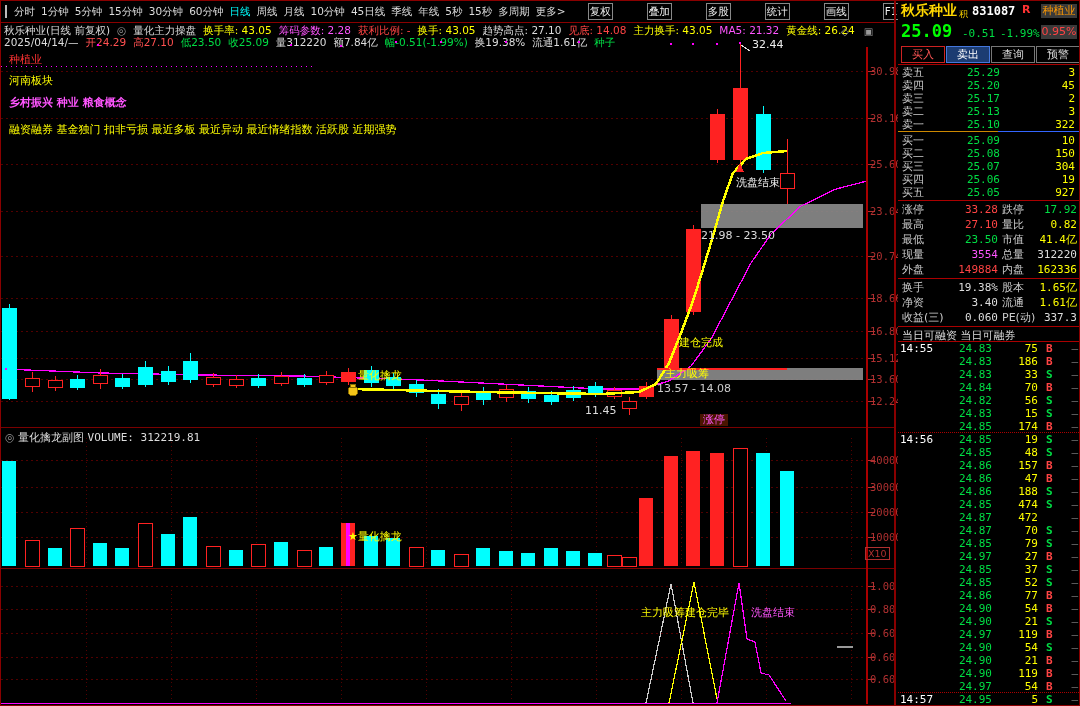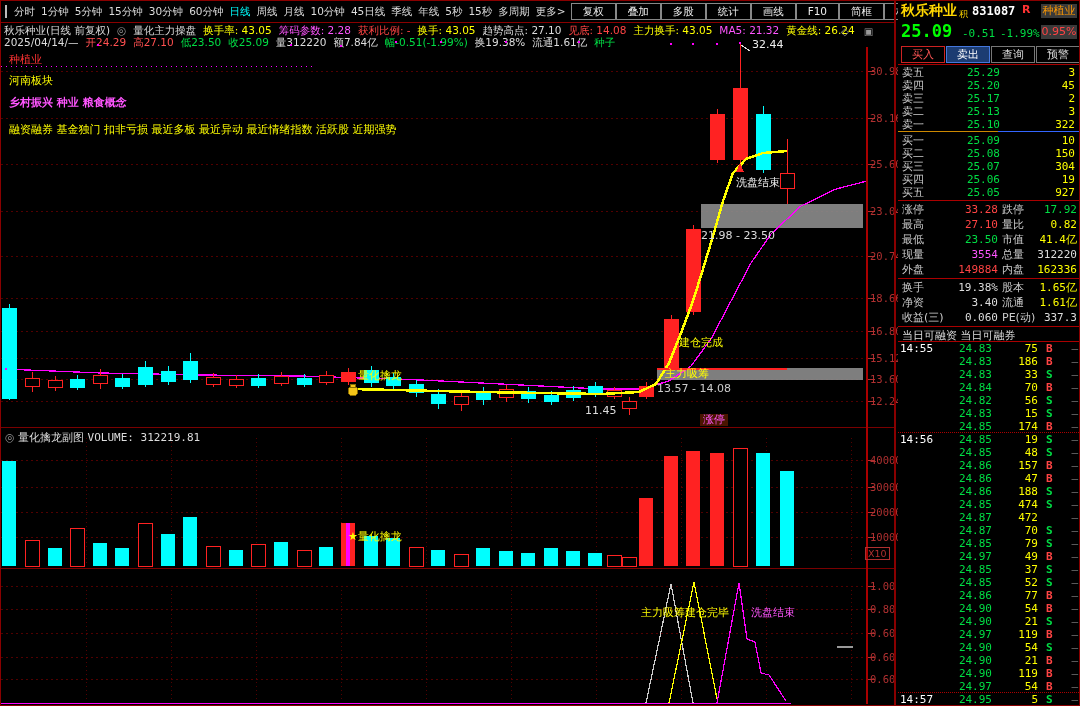--- a/index.html
+++ b/index.html
@@ -6,21 +6,21 @@
   #app{position:relative;width:1080px;height:706px;background:#000;overflow:hidden;
        border:1px solid #8a0000;box-sizing:border-box;
        font-family:"DejaVu Sans","Liberation Sans",sans-serif;}
   .abs{position:absolute;}
   
   .topbar{position:absolute;left:0;top:0;width:893px;height:22px;display:flex;align-items:center;
           gap:0;border-bottom:1px solid #8a0000;padding:0 2px;box-sizing:border-box;white-space:nowrap;}
   .winicon{width:11px;height:11px;border:1px solid #bbb;margin:0 4px 0 2px;}
   .tab{color:#ddd;font-size:10.5px;padding:0 3px;}
   .tab.active{color:#00ffff;text-align:center;}
-  .tbtn{color:#eee;font-size:10.5px;border:1px solid #888;padding:0 11px;margin:0 0;height:15px;line-height:15px;}
+  .tbtn{color:#eee;font-size:10.5px;border:1px solid #888;padding:0 1px;margin:0 17px;height:15px;line-height:15px;}
   .infobar,.datebar{position:absolute;left:3px;width:858px;height:12px;font-size:10.5px;
         white-space:nowrap;overflow:hidden;}
   .infobar{top:23px;} .datebar{top:35px;}
   .tok{margin-right:7px;}
   .tag{position:absolute;font-size:11px;white-space:nowrap;left:8px;}
   .ann{position:absolute;font-size:11px;white-space:nowrap;line-height:12px;}
   .axlab{position:absolute;left:869px;width:30px;font-size:10.5px;color:#b03030;
          font-family:"DejaVu Sans Mono",monospace;}
   .cornericons{position:absolute;left:840px;top:25px;color:#999;font-size:10px;letter-spacing:6px;}
   .x10box{position:absolute;left:864px;top:546px;border:1px solid #b03030;color:#b03030;
@@ -554,21 +554,21 @@
           <span style="right: 3px; color: rgb(119, 119, 119);">—</span>
         </div>
         <div class="trow mono" style="position: absolute; left: 0px; top: 536px; width: 183px; height: 13px;">
           <span style="left: 36px; width: 58px; text-align: right; color: rgb(0, 221, 68);">24.85</span>
           <span style="left: 96px; width: 44px; text-align: right; color: rgb(255, 255, 0);">79</span>
           <span style="left: 148px; color: rgb(0, 221, 68); font-weight: bold;">S</span>
           <span style="right: 3px; color: rgb(119, 119, 119);">—</span>
         </div>
         <div class="trow mono" style="position: absolute; left: 0px; top: 549px; width: 183px; height: 13px;">
           <span style="left: 36px; width: 58px; text-align: right; color: rgb(0, 221, 68);">24.97</span>
-          <span style="left: 96px; width: 44px; text-align: right; color: rgb(255, 255, 0);">49</span>
+          <span style="left: 96px; width: 44px; text-align: right; color: rgb(255, 255, 0);">27</span>
           <span style="left: 148px; color: rgb(255, 68, 68); font-weight: bold;">B</span>
           <span style="right: 3px; color: rgb(119, 119, 119);">—</span>
         </div>
         <div class="trow mono" style="position: absolute; left: 0px; top: 562px; width: 183px; height: 13px;">
           <span style="left: 36px; width: 58px; text-align: right; color: rgb(0, 221, 68);">24.85</span>
           <span style="left: 96px; width: 44px; text-align: right; color: rgb(255, 255, 0);">37</span>
           <span style="left: 148px; color: rgb(0, 221, 68); font-weight: bold;">S</span>
           <span style="right: 3px; color: rgb(119, 119, 119);">—</span>
         </div>
         <div class="trow mono" style="position: absolute; left: 0px; top: 575px; width: 183px; height: 13px;">

